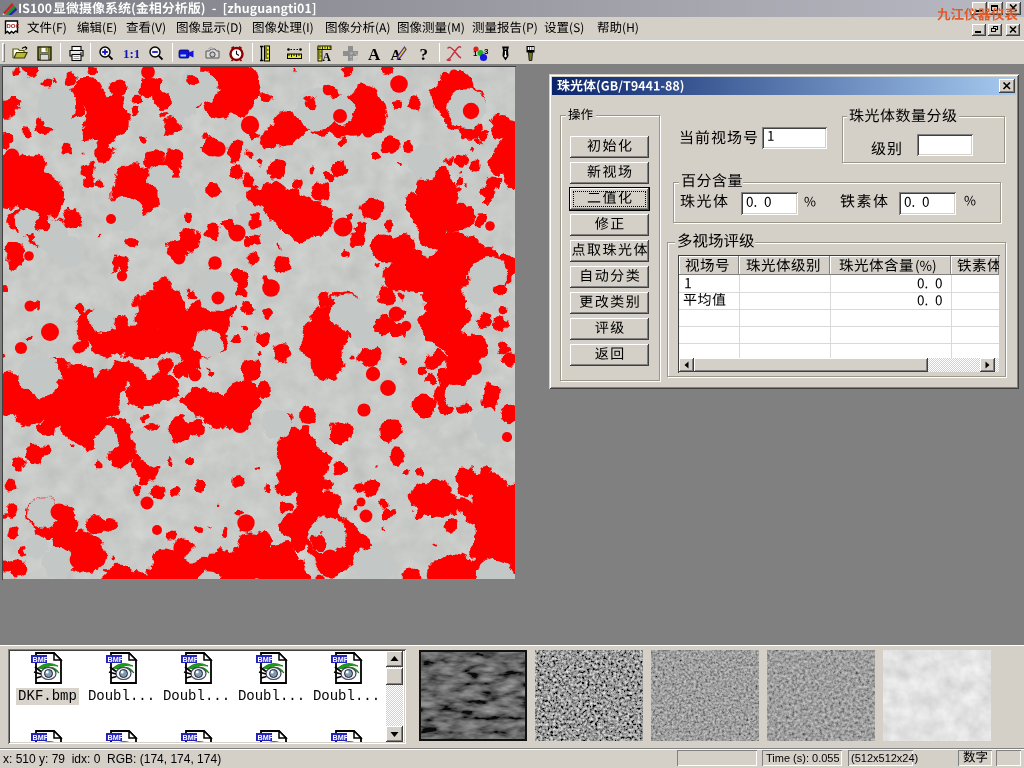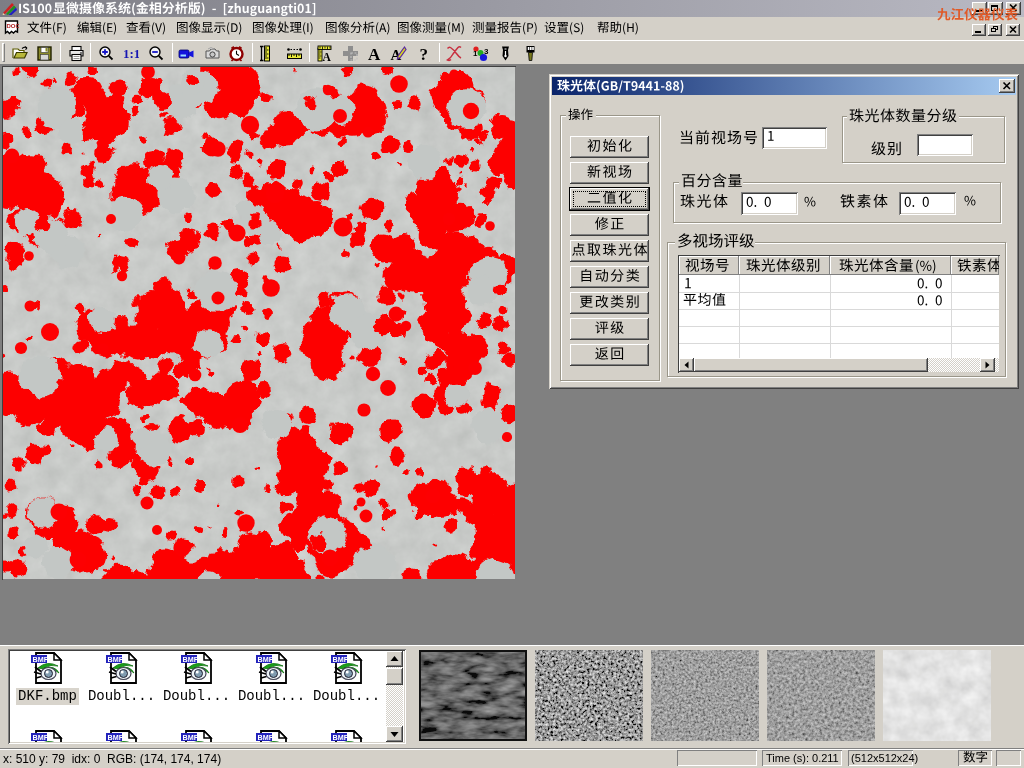--- a/index.html
+++ b/index.html
@@ -1200,21 +1200,21 @@
 </filter>
     </defs>
 <rect width="108" height="91" fill="#e0e0de"></rect>
 <rect width="108" height="91" filter="url(#tf5)" opacity="0.95"></rect>
 
 </svg>
 
 <div class="abs" style="left:0;top:748px;width:1024px;height:20px;background:#d4d0c8;border-top:1px solid #808080;box-shadow:inset 0 1px 0 #fff"></div>
 <div class="abs" style="left:3px;top:752px;font:12px 'Liberation Sans';color:#000">x: 510 y: 79&nbsp; idx: 0&nbsp; RGB: (174, 174, 174)</div>
 <div class="abs" style="left:677px;top:750px;width:80px;height:16px;box-shadow:inset 1px 1px 0 #808080,inset -1px -1px 0 #fff"></div>
-<div class="abs" style="left:762px;top:750px;width:80px;height:16px;box-shadow:inset 1px 1px 0 #808080,inset -1px -1px 0 #fff;font:11px 'Liberation Sans';padding:2px 0 0 4px;white-space:nowrap">Time (s): 0.211</div>
+<div class="abs" style="left:762px;top:750px;width:80px;height:16px;box-shadow:inset 1px 1px 0 #808080,inset -1px -1px 0 #fff;font:11px 'Liberation Sans';padding:2px 0 0 4px;white-space:nowrap">Time (s): 0.055</div>
 <div class="abs" style="left:848px;top:750px;width:65px;height:16px;box-shadow:inset 1px 1px 0 #808080,inset -1px -1px 0 #fff;font:11px 'Liberation Sans';padding:2px 0 0 3px;white-space:nowrap">(512x512x24)</div>
 <div class="abs" style="left:958px;top:750px;width:34px;height:16px;box-shadow:inset 1px 1px 0 #808080,inset -1px -1px 0 #fff"></div>
 <div class="abs" style="left:996px;top:750px;width:25px;height:16px;box-shadow:inset 1px 1px 0 #808080,inset -1px -1px 0 #fff"></div>
 
 <div class="abs" style="left:549px;top:74px;width:470px;height:315px;background:#d4d0c8;box-shadow:inset 1px 1px 0 #d4d0c8,inset -1px -1px 0 #404040,inset 2px 2px 0 #fff,inset -2px -2px 0 #808080"></div>
 <div class="abs" style="left:552px;top:77px;width:464px;height:18px;background:linear-gradient(to right,#0a246a,#a6caf0)"></div>
 <div class="abs btn3d" style="left:999px;top:79px;width:16px;height:14px"></div>
 <svg class="abs" width="16" height="14" style="left:999px;top:79px">
     <path d="M4.5 3.5 L11 10 M11 3.5 L4.5 10" stroke="#000" stroke-width="1.6"></path>
   </svg>

